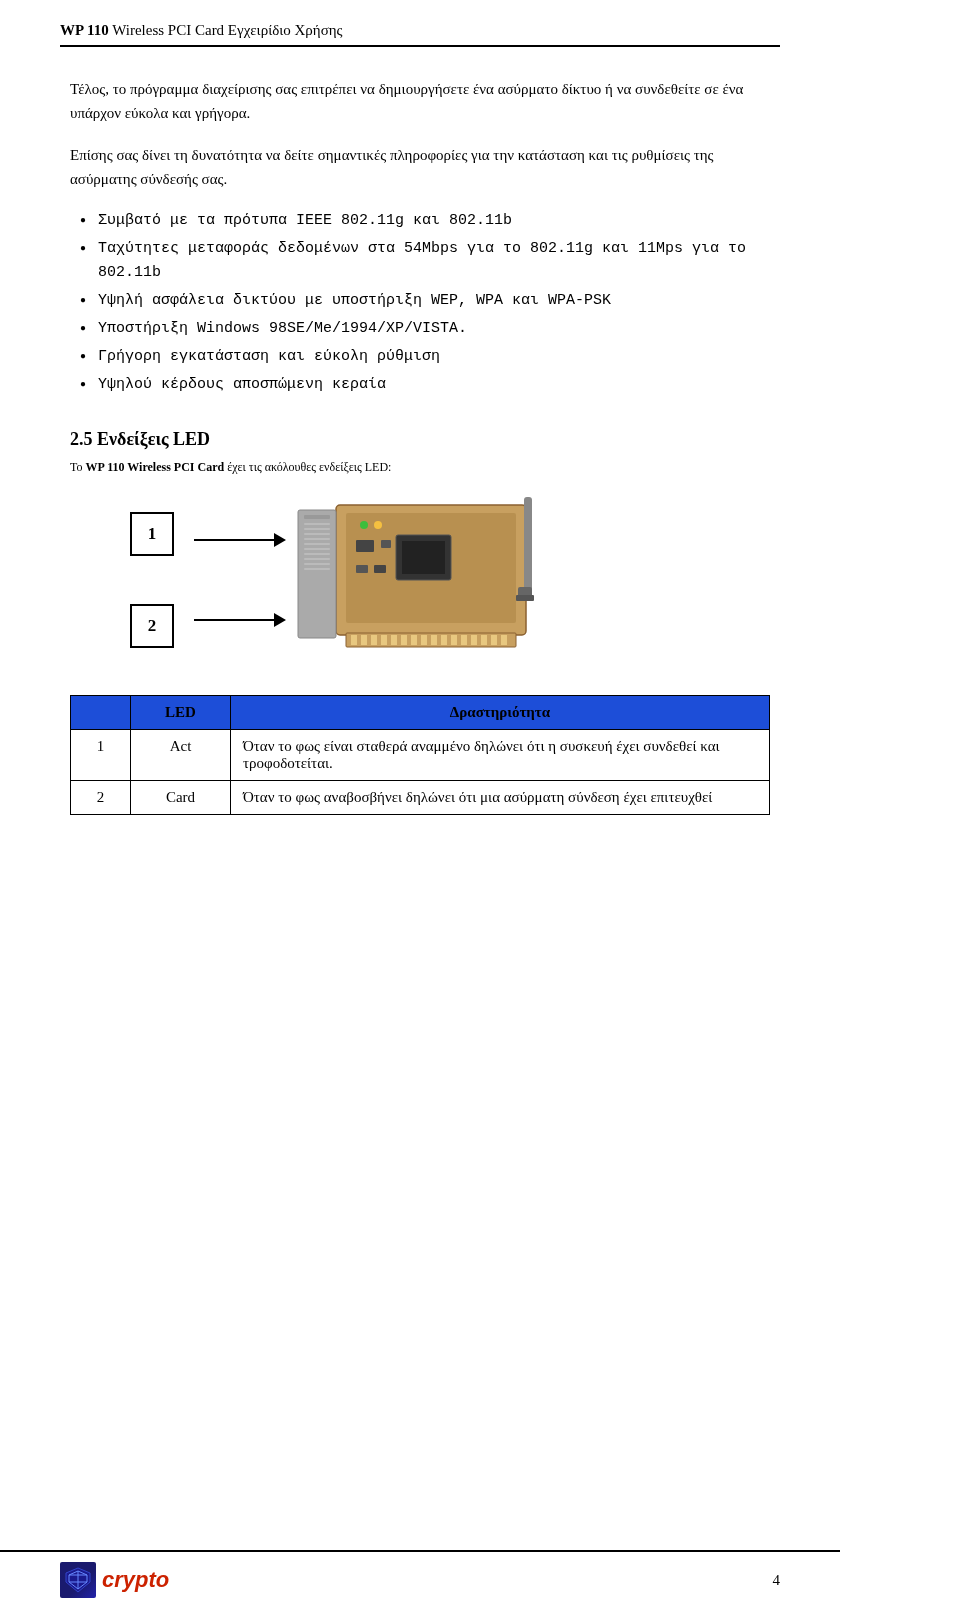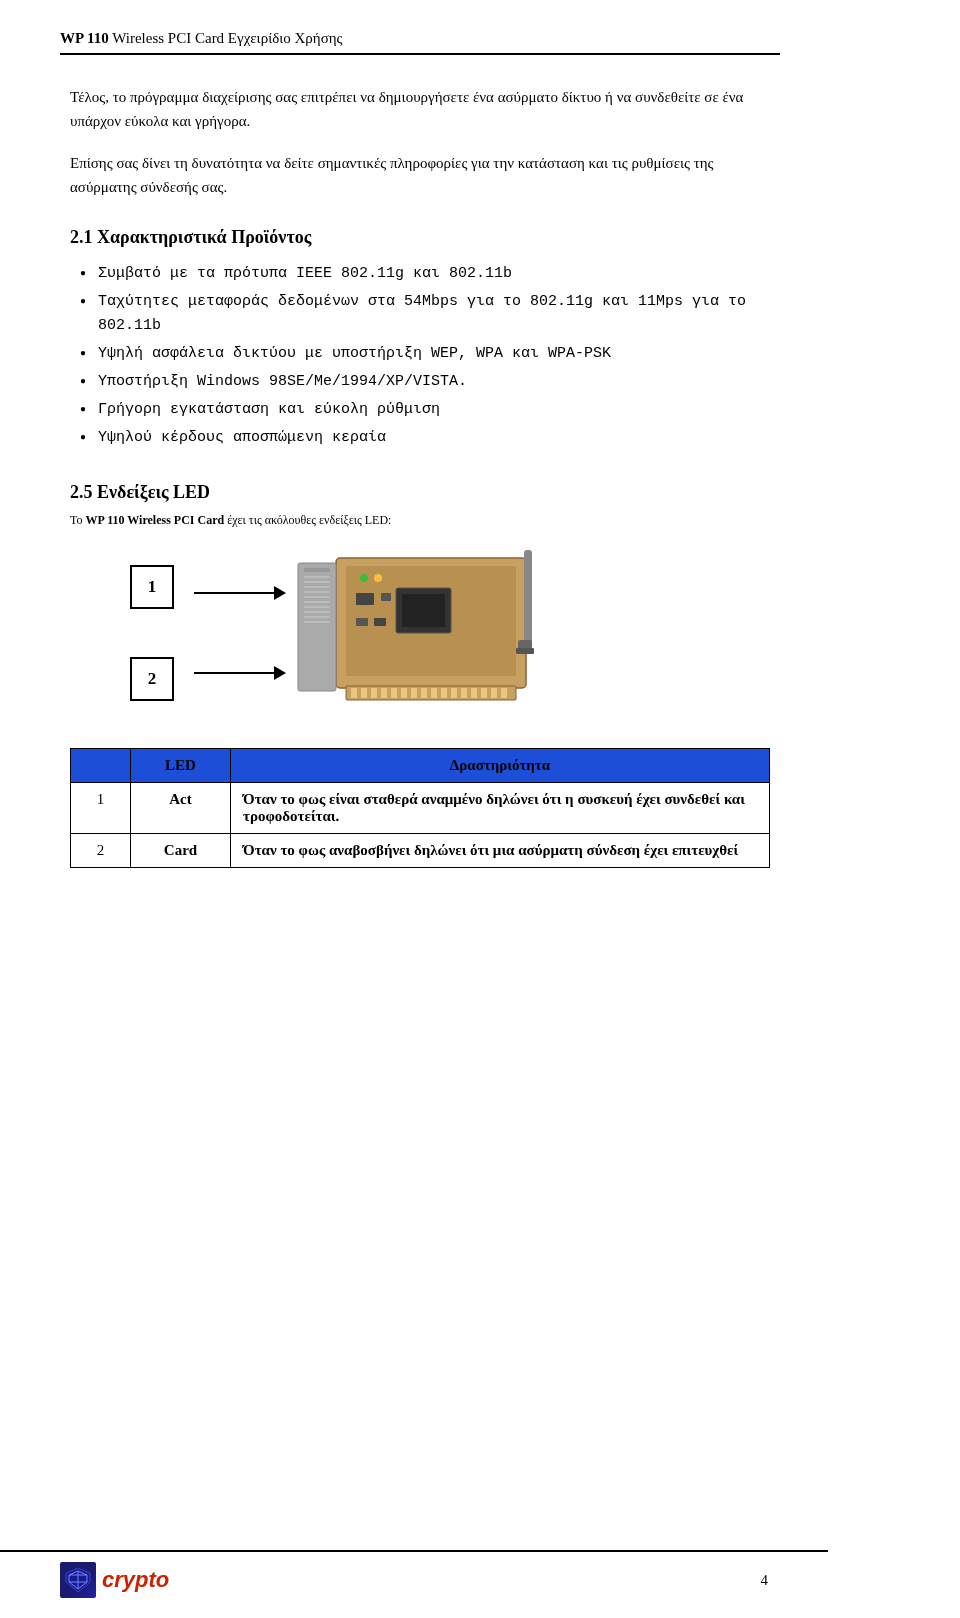--- a/index.html
+++ b/index.html
@@ -8,21 +8,21 @@
       font-size: 15px;
       color: #000;
       background: #fff;
       width: 960px;
       min-height: 1618px;
       position: relative;
     }
     .page {
       width: 840px;
       min-height: 1618px;
-      padding: 12px 60px;
+      padding: 4px 60px;
       position: relative;
     }
     .header {
       border-bottom: 2px solid #000;
       padding: 18px 0 6px 0;
       margin-bottom: 30px;
     }
     .header-title {
       font-size: 15px;
       font-weight: normal;
@@ -132,36 +132,35 @@
       border: 1px solid #000;
       padding: 8px 12px;
       text-align: center;
       font-weight: bold;
       background: #1d4ed8;
     }
     .led-table td {
       border: 1px solid #000;
       padding: 8px 12px;
       vertical-align: top;
-      font-weight: bold;
     }
     .led-table td:first-child {
       text-align: center;
       font-weight: normal;
       width: 60px;
     }
     .led-table td:nth-child(2) {
       text-align: center;
       width: 100px;
     }
     .footer {
       position: absolute;
       bottom: 20px;
       left: 0;
-      right: 12px;
+      right: 0;
       display: flex;
       align-items: center;
       justify-content: space-between;
       padding: 0 60px;
       border-top: 2px solid #000;
       padding-top: 10px;
     }
     .footer-logo {
       display: flex;
       align-items: center;
@@ -200,21 +199,20 @@
     <span class="header-title">
       <strong>WP 110</strong><span> Wireless PCI Card Εγχειρίδιο Χρήσης</span>
     </span>
   </div>
 
   <div class="content">
 
     <p class="intro-text">Τέλος, το πρόγραμμα διαχείρισης σας επιτρέπει να δημιουργήσετε ένα ασύρματο δίκτυο ή να συνδεθείτε σε ένα υπάρχον εύκολα και γρήγορα.</p>
     <p class="intro-text">Επίσης σας δίνει τη δυνατότητα να δείτε σημαντικές πληροφορίες για την κατάσταση και τις ρυθμίσεις της ασύρματης σύνδεσής σας.</p>
 
-    <div class="section-title">2.1   Χαρακτηριστικά Προϊόντος</div>
     <ul class="bullet-list">
     <li>Συμβατό με τα πρότυπα IEEE 802.11g και 802.11b</li>
         <li>Ταχύτητες μεταφοράς δεδομένων στα 54Mbps για το 802.11g και 11Mps για το 802.11b</li>
         <li>Υψηλή ασφάλεια δικτύου με υποστήριξη WEP, WPA και WPA-PSK</li>
         <li>Υποστήριξη Windows 98SE/Me/1994/XP/VISTA.</li>
         <li>Γρήγορη εγκατάσταση και εύκολη ρύθμιση</li>
         <li>Υψηλού κέρδους αποσπώμενη κεραία</li>
       </ul>
 
     <div class="section-title-2">2.5   Ενδείξεις LED</div>

